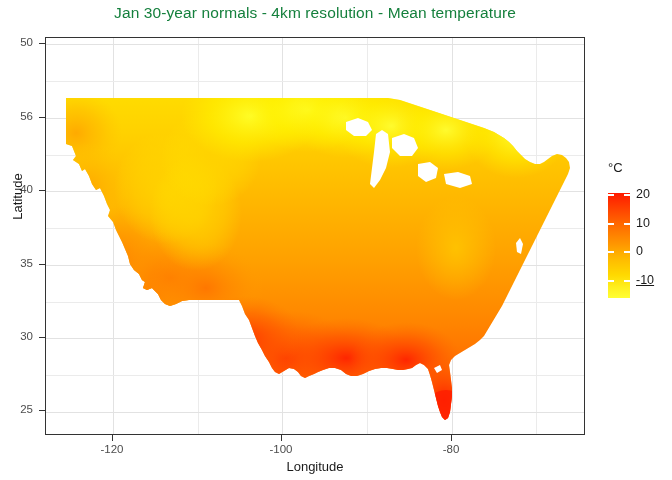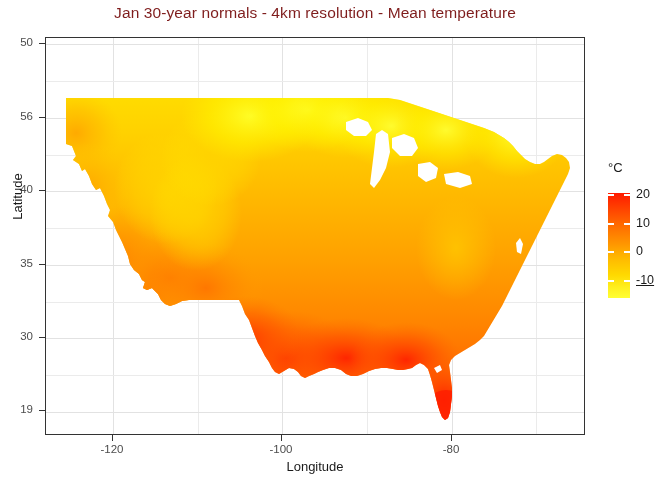--- a/index.html
+++ b/index.html
@@ -11,21 +11,21 @@
     position:relative;
   }
   #root{position:absolute;inset:0;}
 
   
   .title{
     position:absolute;
     left:45px; top:4px; width:540px;
     text-align:center;
     font-size:15.5px;
-    color:#7f1d1d;
+    color:#15803d;
     white-space:nowrap;
     letter-spacing:0.1px;
   }
 
   
   .panel{
     position:absolute;
     left:45px; top:37px;
     width:540px; height:398px;
     background:#ffffff;
@@ -293,21 +293,21 @@
     <div class="tick-y" style="top:190px;"></div>
     <div class="tick-y" style="top:264px;"></div>
     <div class="tick-y" style="top:337px;"></div>
     <div class="tick-y" style="top:410px;"></div>
 
     <div class="lab-y" style="top:36px;left:3px;">50</div>
     <div class="lab-y" style="top:110px;left:3px;">56</div>
     <div class="lab-y" style="top:183px;left:3px;">40</div>
     <div class="lab-y" style="top:257px;left:3px;">35</div>
     <div class="lab-y" style="top:330px;left:3px;">30</div>
-    <div class="lab-y" style="top:403px;left:3px;">19</div>
+    <div class="lab-y" style="top:403px;left:3px;">25</div>
 
     <div class="axis-title-y">Latitude</div>
   </div>
 
   <div>
     <div class="tick-x" style="left:112px;"></div>
     <div class="tick-x" style="left:281px;"></div>
     <div class="tick-x" style="left:451px;"></div>
 
     <div class="lab-x" style="left:82px;">-120</div>

